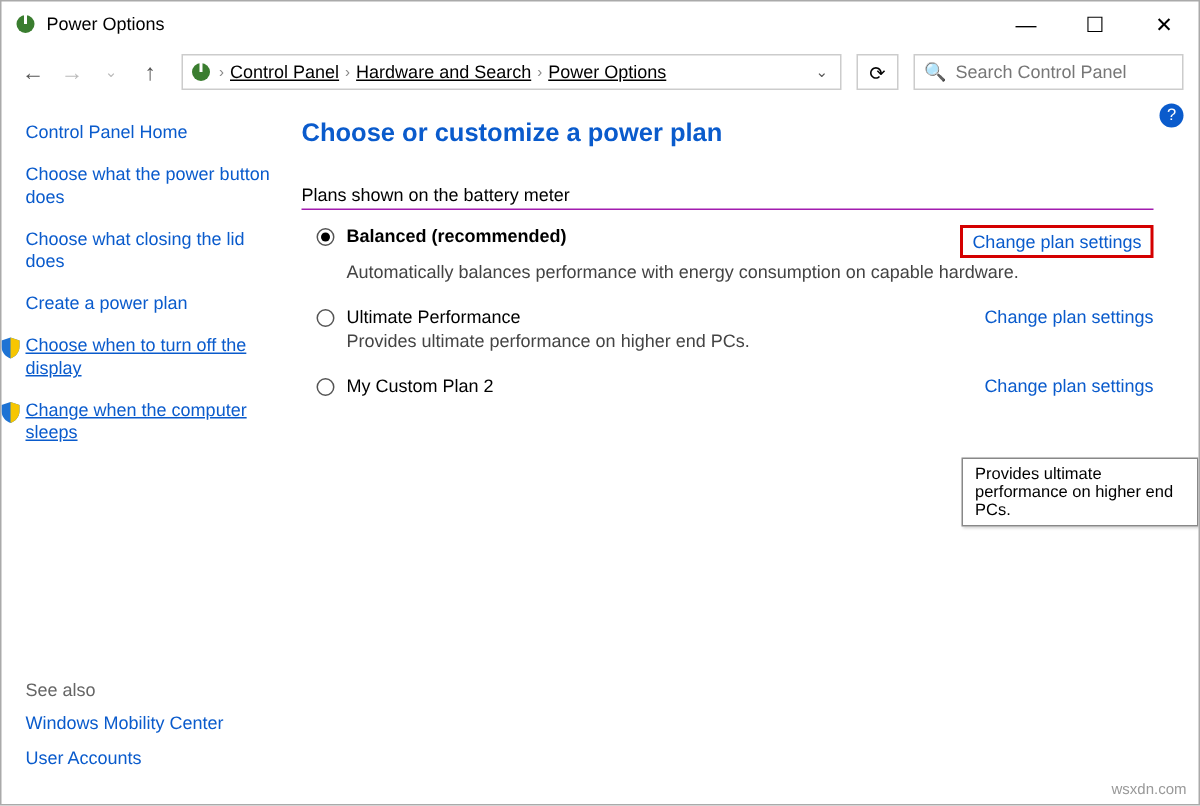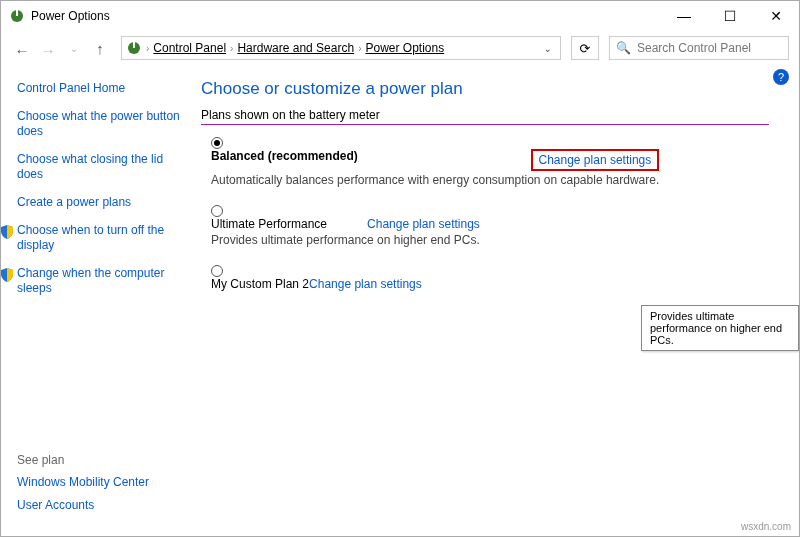--- a/index.html
+++ b/index.html
@@ -16,32 +16,32 @@
 .crumb { font-size: 12px; text-decoration: underline; }
 .addr-drop { margin-left: auto; color: #555; font-size: 10px; padding: 0 4px; }
 .refresh { width: 28px; height: 24px; border: 1px solid #ccc; display: flex; align-items: center; justify-content: center; font-size: 13px; }
 .searchbox { width: 180px; height: 24px; border: 1px solid #ccc; display: flex; align-items: center; padding: 0 6px; color: #777; margin-left: 6px; }
 .searchbox .sicon { margin-right: 6px; font-size: 12px; }
 .help-badge { position: absolute; top: 68px; right: 10px; width: 16px; height: 16px; background: #0a5bcc; color: #fff; border-radius: 50%; font-size: 11px; display: flex; align-items: center; justify-content: center; }
 .body { display: flex; height: calc(100% - 64px); }
 .sidebar { width: 190px; padding: 16px 10px 10px 16px; }
 .link { color: #0a5bcc; cursor: pointer; }
 .sidebar .link { display: block; margin-bottom: 12px; line-height: 1.3; }
-.sidebar .with-icon { position: relative; padding-left: 0; }
+.sidebar .with-icon { position: relative; padding-left: 0; text-decoration: underline; }
 .sidebar .sicon-left { position: absolute; left: -18px; top: 1px; }
 .sidebar-bottom { position: absolute; bottom: 14px; left: 16px; }
 .sidebar-bottom .sa { color: #666; margin-bottom: 8px; }
 .sidebar-bottom .link { margin-bottom: 8px; }
 .main { flex: 1; padding: 14px 30px 10px 10px; position: relative; }
-.main h1 { color: #0a5bcc; font-weight: 400; font-size: 17px; margin-bottom: 9px; }
+.main h1 { color: #0a5bcc; font-weight: 700; font-size: 17px; margin-bottom: 24px; }
 .desc { font-size: 12px; line-height: 1.4; margin-bottom: 14px; }
 .desc .link { text-decoration: underline; }
 .section-head { font-size: 12px; border-bottom: 1px solid #a21caf; padding-bottom: 2px; margin-bottom: 10px; position: relative; }
 .expand-btn { position: absolute; right: 0; bottom: 2px; width: 18px; height: 18px; border: 1px solid #ccc; border-radius: 50%; display: flex; align-items: center; justify-content: center; font-size: 10px; color: #555; }
-.plan { display: flex; margin: 0 0 4px 10px; align-items: flex-start; flex-direction: column; }
+.plan { display: flex; margin: 0 0 4px 10px; align-items: flex-start; }
 .radio { width: 12px; height: 12px; border: 1px solid #555; border-radius: 50%; margin-right: 8px; margin-top: 2px; display: inline-flex; align-items: center; justify-content: center; flex-shrink: 0; }
 .radio.checked::after { content: ""; width: 6px; height: 6px; background: #000; border-radius: 50%; }
 .plan-body { flex: 1; }
 .plan-head { display: flex; }
 .plan-name { font-size: 12px; }
 .plan-name.bold { font-weight: 600; }
 .plan-sub { font-size: 12px; color: #444; margin: 2px 0 12px 0; }
 .change-link { color: #0a5bcc; margin-left: auto; font-size: 12px; }
 .highlight { border: 2px solid #d40000; padding: 2px 6px; }
 .tooltip { position: absolute; left: 450px; top: 240px; background: #fff; border: 1px solid #888; padding: 4px 8px; font-size: 11px; box-shadow: 1px 1px 2px rgba(0,0,0,0.2); max-width: 180px; }
@@ -89,37 +89,37 @@
   </div>
 </div>
 
 <div class="help-badge">?</div>
 
 <div class="body">
   <div class="sidebar">
     <span class="link">Control Panel Home</span>
     <span class="link">Choose what the power button does</span>
     <span class="link">Choose what closing the lid does</span>
-    <span class="link">Create a power plans</span>
+    <span class="link">Create a power plan</span>
     <span class="link with-icon">
       <svg class="ico sicon-left" viewBox="0 0 16 16">
           <path d="M8 1l6 2v4c0 4-3 7-6 8-3-1-6-4-6-8V3z" fill="#1e73d4"></path>
           <path d="M8 1l6 2v4c0 4-3 7-6 8V1z" fill="#f7c600"></path>
         </svg>
       <span>Choose when to turn off the display</span>
     </span>
     <span class="link with-icon">
       <svg class="ico sicon-left" viewBox="0 0 16 16">
           <path d="M8 1l6 2v4c0 4-3 7-6 8-3-1-6-4-6-8V3z" fill="#1e73d4"></path>
           <path d="M8 1l6 2v4c0 4-3 7-6 8V1z" fill="#f7c600"></path>
         </svg>
       <span>Change when the computer sleeps</span>
     </span>
     <div class="sidebar-bottom">
-      <div class="sa">See plan</div>
+      <div class="sa">See also</div>
       <span class="link">Windows Mobility Center</span>
       <span class="link">User Accounts</span>
     </div>
   </div>
 
   <div class="main">
     <h1>Choose or customize a power plan</h1>
 
     <div class="section-head">Plans shown on the battery meter</div>
 

